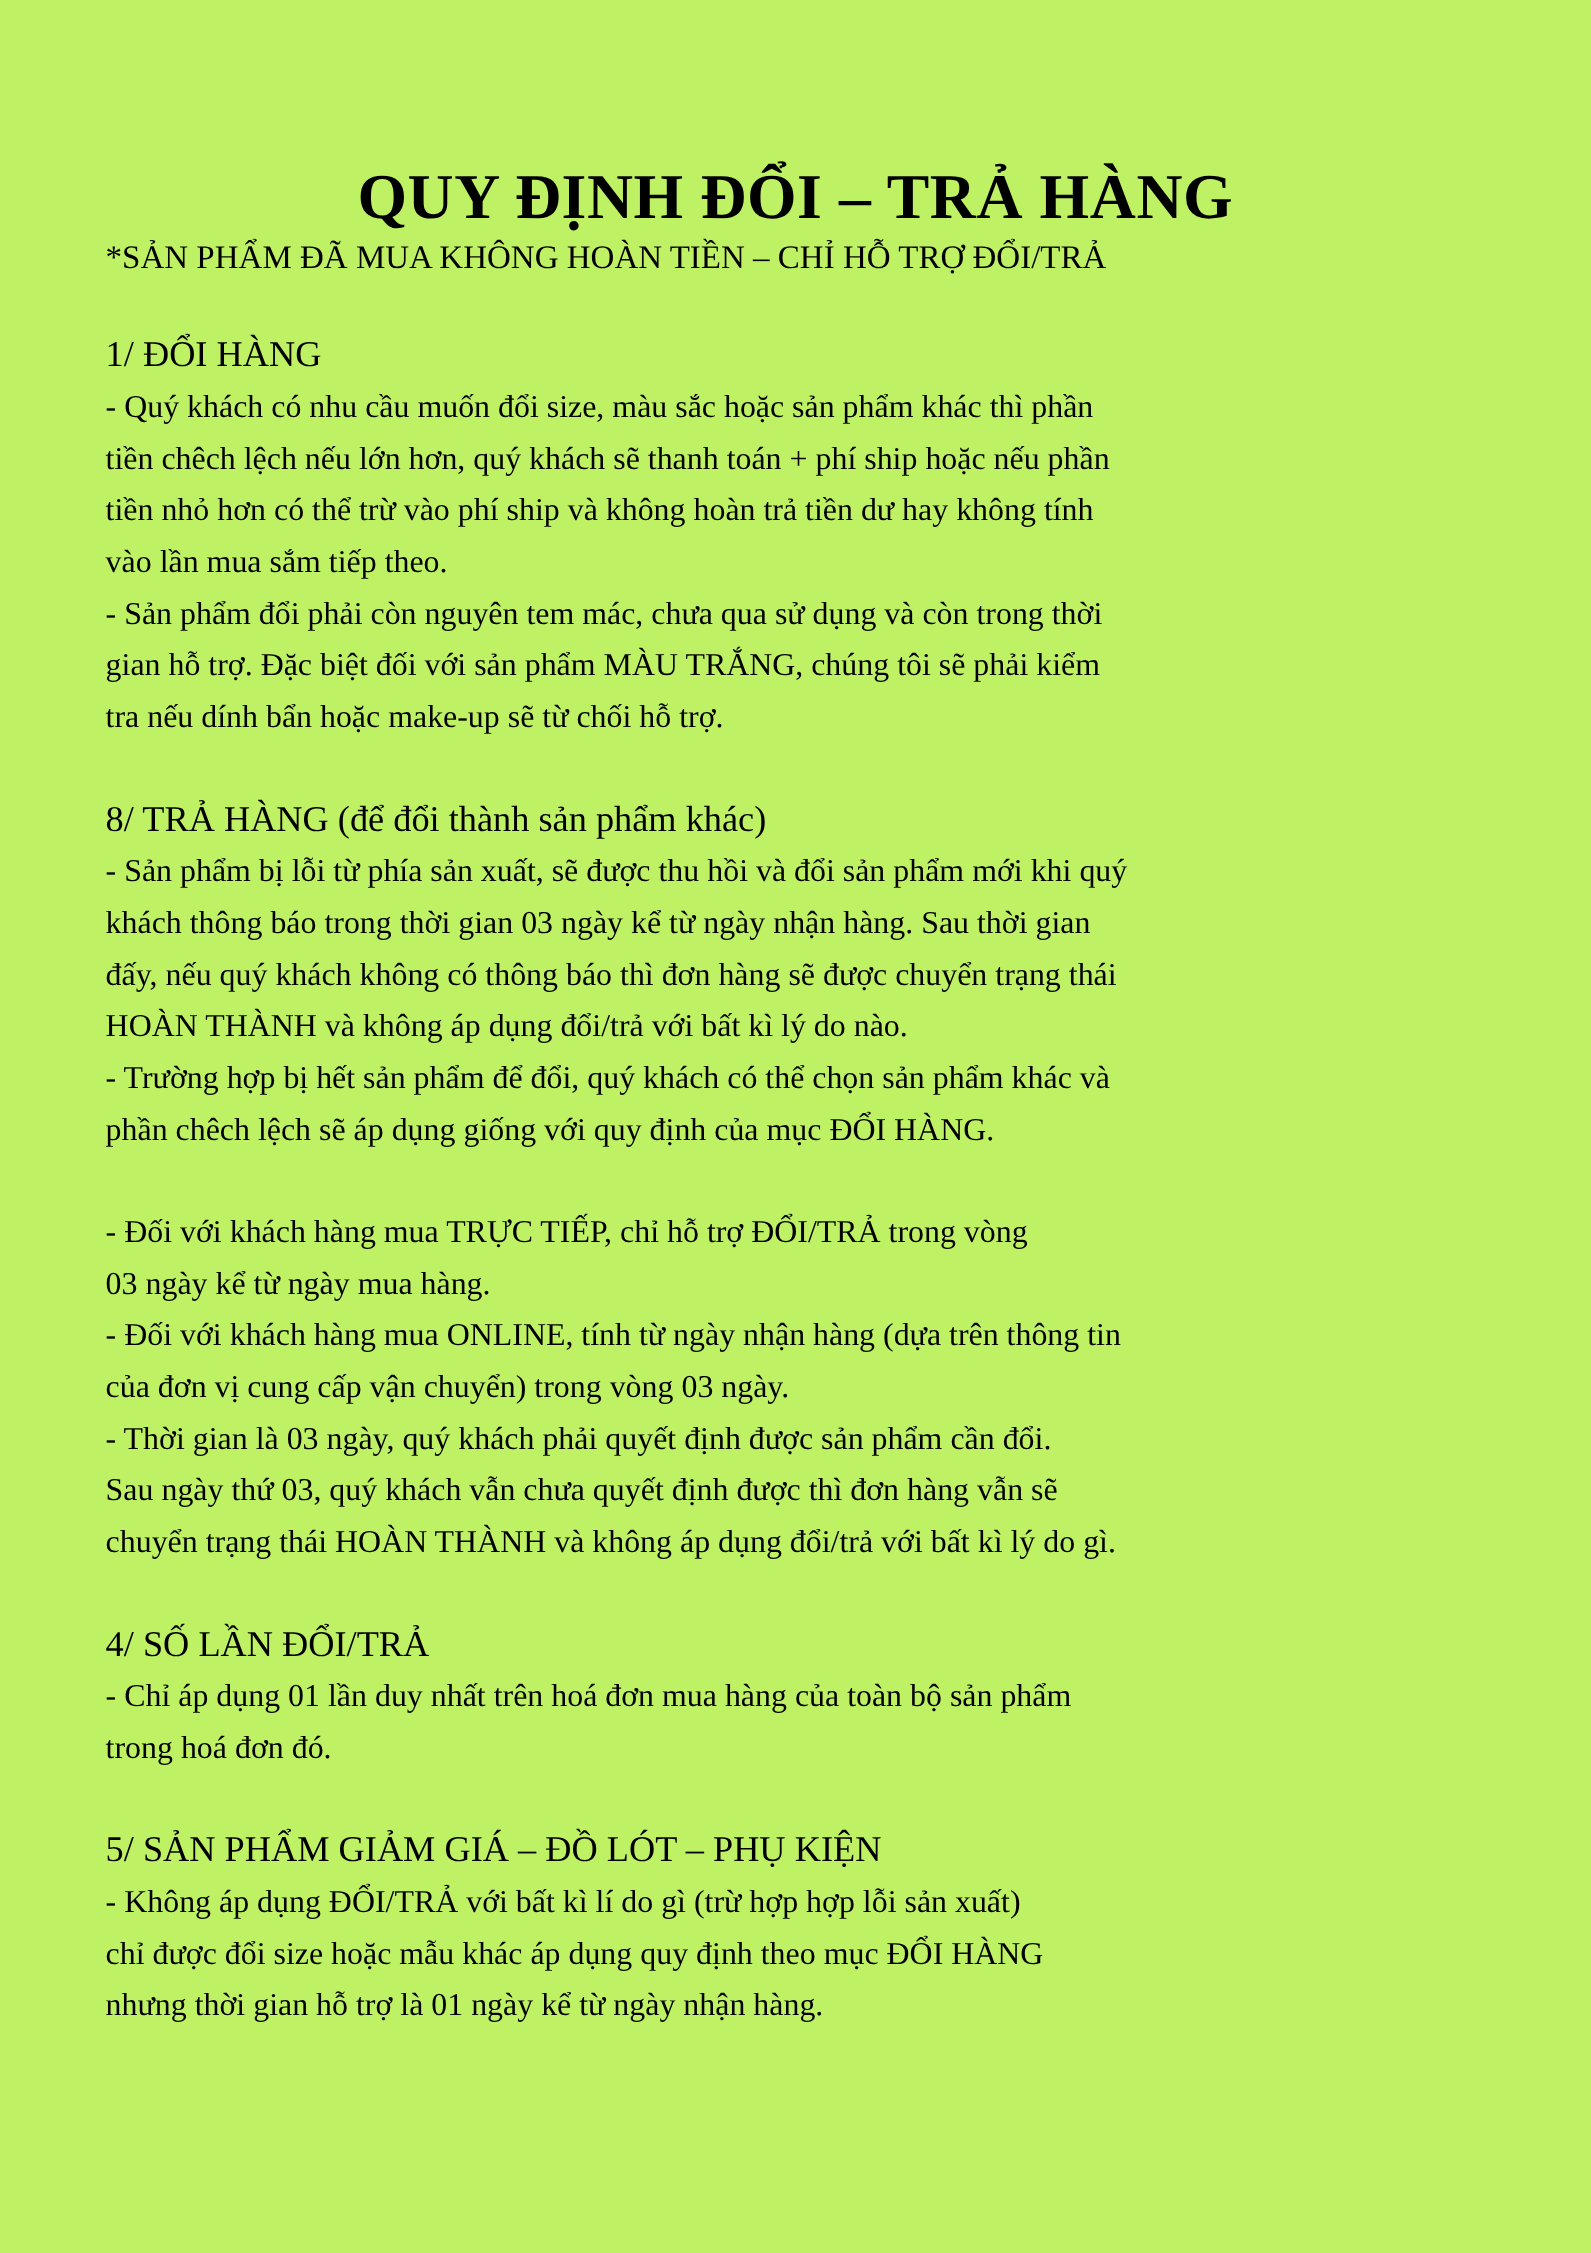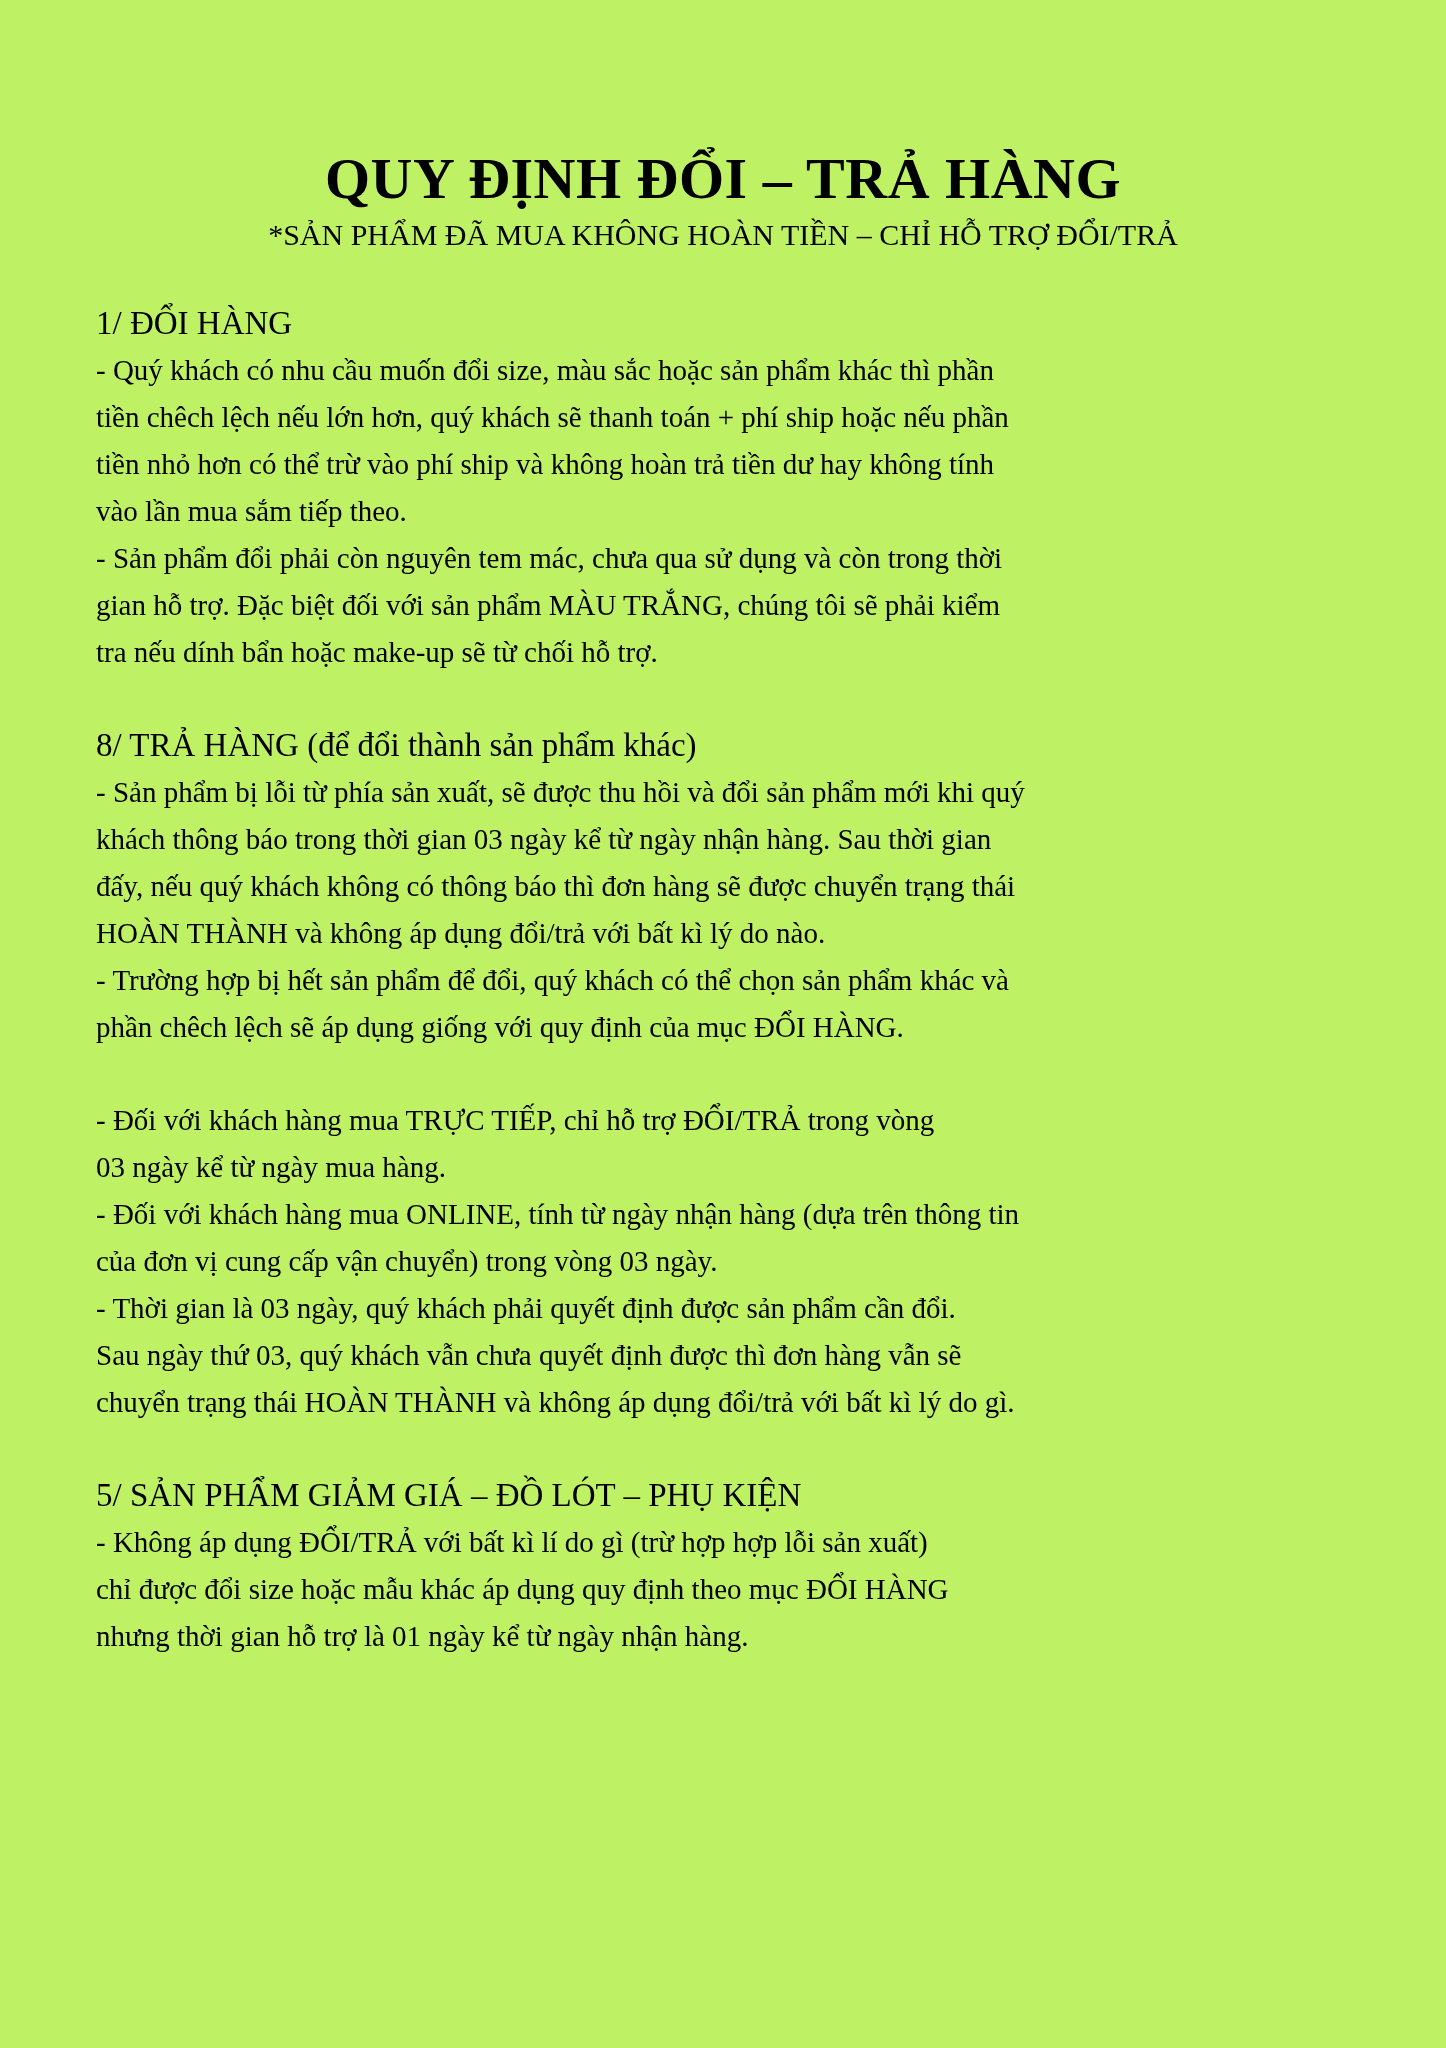--- a/index.html
+++ b/index.html
@@ -25,21 +25,21 @@
     margin: 0;
     text-align: center;
     font-size: 58px;
     font-weight: bold;
     line-height: 1.15;
     letter-spacing: 0.5px;
     white-space: nowrap;
   }
   .doc-subtitle {
     margin: 2px 0 0 0;
-    text-align: center;
+    text-align: left;
     font-size: 30px;
     font-weight: normal;
     line-height: 1.3;
     white-space: nowrap;
   }
   .sections {
     margin-top: 46px;
   }
   .section + .section {
     margin-top: 46px;
@@ -89,19 +89,24 @@
       <section class="section">
         <p class="paragraph"><span>- Đối với khách hàng mua TRỰC TIẾP, chỉ hỗ trợ ĐỔI/TRẢ trong vòng
 03 ngày kể từ ngày mua hàng.</span></p>
         <p class="paragraph"><span>- Đối với khách hàng mua ONLINE, tính từ ngày nhận hàng (dựa trên thông tin
 của đơn vị cung cấp vận chuyển) trong vòng 03 ngày.</span></p>
         <p class="paragraph"><span>- Thời gian là 03 ngày, quý khách phải quyết định được sản phẩm cần đổi.
 Sau ngày thứ 03, quý khách vẫn chưa quyết định được thì đơn hàng vẫn sẽ
 chuyển trạng thái HOÀN THÀNH và không áp dụng đổi/trả với bất kì lý do gì.</span></p>
       </section>
       <section class="section">
+        <h2 class="section-heading">4/ SỐ LẦN ĐỔI/TRẢ</h2>
+        <p class="paragraph"><span>- Chỉ áp dụng 01 lần duy nhất trên hoá đơn mua hàng của toàn bộ sản phẩm
+trong hoá đơn đó.</span></p>
+      </section>
+      <section class="section">
         <h2 class="section-heading">5/ SẢN PHẨM GIẢM GIÁ – ĐỒ LÓT – PHỤ KIỆN</h2>
         <p class="paragraph"><span>- Không áp dụng ĐỔI/TRẢ với bất kì lí do gì (trừ hợp hợp lỗi sản xuất)</span></p>
         <p class="paragraph"><span class="underline">chỉ được đổi size hoặc mẫu khác</span><span> áp dụng quy định theo mục ĐỔI HÀNG
 nhưng thời gian hỗ trợ là 01 ngày kể từ ngày nhận hàng.</span></p>
       </section>
     </div>
 </div>
 
 </body></html>

